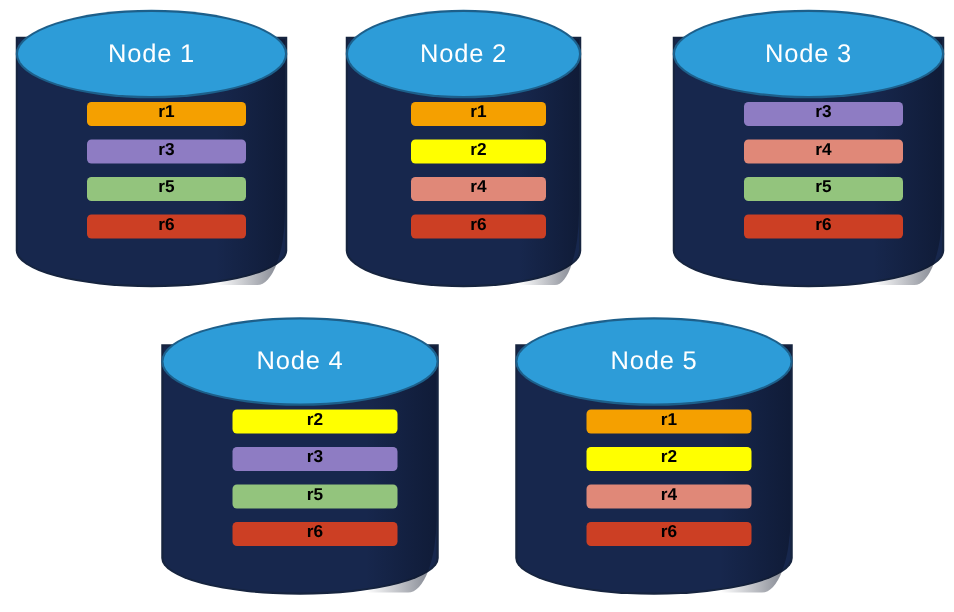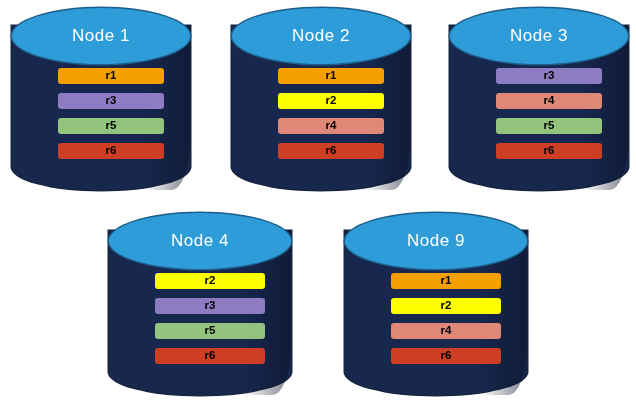--- a/index.html
+++ b/index.html
@@ -116,21 +116,21 @@
           <span>r3</span>
         </div>
         <div class="bar" style="background: rgb(147, 196, 125);">
           <span>r5</span>
         </div>
         <div class="bar" style="background: rgb(204, 63, 36);">
           <span>r6</span>
         </div>
       </div>
     </div>
-    <div class="node" style="left: 232px; top: 8px; width: 178px; height: 182px;">
+    <div class="node" style="left: 232px; top: 8px; width: 154px; height: 182px;">
       <div class="cyl-body" style="background: rgb(23, 39, 77);"></div>
       <div class="cyl-top" style="background: rgb(45, 156, 216);"></div>
       <div class="cyl-label">Node  2</div>
       <div class="bars">
         <div class="bar" style="background: rgb(245, 160, 0);">
           <span>r1</span>
         </div>
         <div class="bar" style="background: rgb(255, 255, 0);">
           <span>r2</span>
         </div>
@@ -176,21 +176,21 @@
           <span>r5</span>
         </div>
         <div class="bar" style="background: rgb(204, 63, 36);">
           <span>r6</span>
         </div>
       </div>
     </div>
     <div class="node" style="left: 345px; top: 213px; width: 182px; height: 182px;">
       <div class="cyl-body" style="background: rgb(23, 39, 77);"></div>
       <div class="cyl-top" style="background: rgb(45, 156, 216);"></div>
-      <div class="cyl-label">Node  9</div>
+      <div class="cyl-label">Node  5</div>
       <div class="bars">
         <div class="bar" style="background: rgb(245, 160, 0);">
           <span>r1</span>
         </div>
         <div class="bar" style="background: rgb(255, 255, 0);">
           <span>r2</span>
         </div>
         <div class="bar" style="background: rgb(224, 136, 120);">
           <span>r4</span>
         </div>

